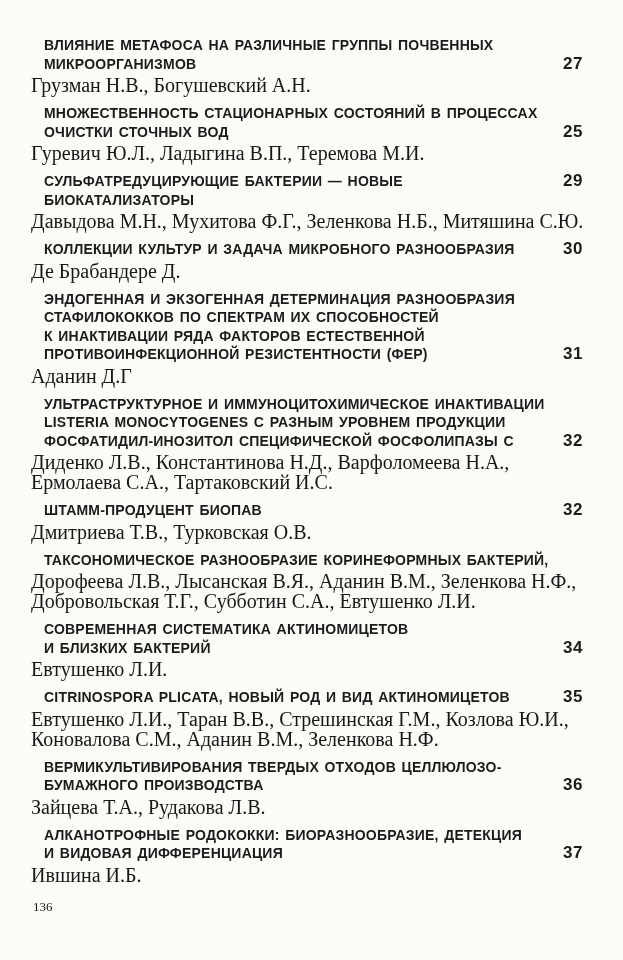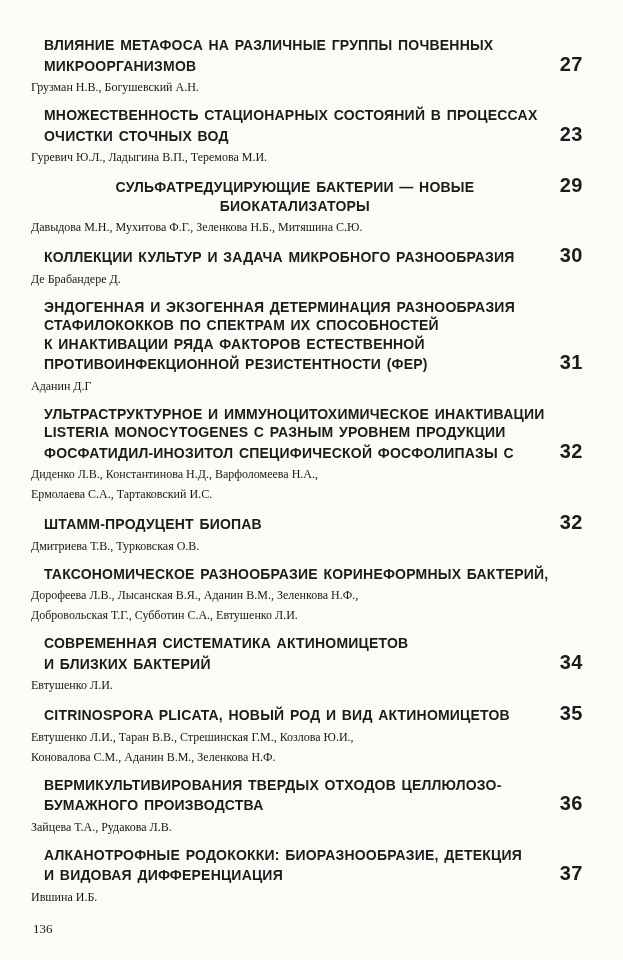--- a/index.html
+++ b/index.html
@@ -23,32 +23,32 @@
     justify-content: space-between;
     align-items: baseline;
     font-family: "Liberation Sans", sans-serif;
     font-weight: 700;
     font-size: 14px;
     line-height: 18.5px;
     letter-spacing: 0.2px;
     word-spacing: 1.5px;
     color: #1b1b1b;
   }
-  .t-text { flex: 0 1 auto; text-align: center; }
+  .t-text { flex: 0 1 auto; }
   .pg {
     flex: 0 0 auto;
     padding-left: 14px;
     font-family: "Liberation Sans", sans-serif;
     font-weight: 700;
-    font-size: 20px;
+    font-size: 17px;
     letter-spacing: 0.5px;
   }
   .a-line {
     font-family: "Liberation Serif", serif;
-    font-size: 12px;
+    font-size: 20px;
     line-height: 20px;
     color: #171717;
     white-space: nowrap;
   }
   .footer {
     margin-top: 14px;
     margin-left: 2px;
     font-family: "Liberation Serif", serif;
     font-size: 13px;
     color: #171717;
@@ -74,21 +74,21 @@
     </div>
   </div>
 
   <div class="entry">
     <div class="title-block">
       <div class="t-line">
           <span class="t-text">МНОЖЕСТВЕННОСТЬ СТАЦИОНАРНЫХ СОСТОЯНИЙ В ПРОЦЕССАХ</span>
         </div>
       <div class="t-line">
           <span class="t-text">ОЧИСТКИ СТОЧНЫХ ВОД</span>
-          <span class="pg">23</span>
+          <span class="pg">25</span>
         </div>
     </div>
     <div class="authors">
       <div class="a-line">Гуревич Ю.Л., Ладыгина В.П., Теремова М.И.</div>
     </div>
   </div>
 
   <div class="entry">
     <div class="title-block">
       <div class="t-line">

